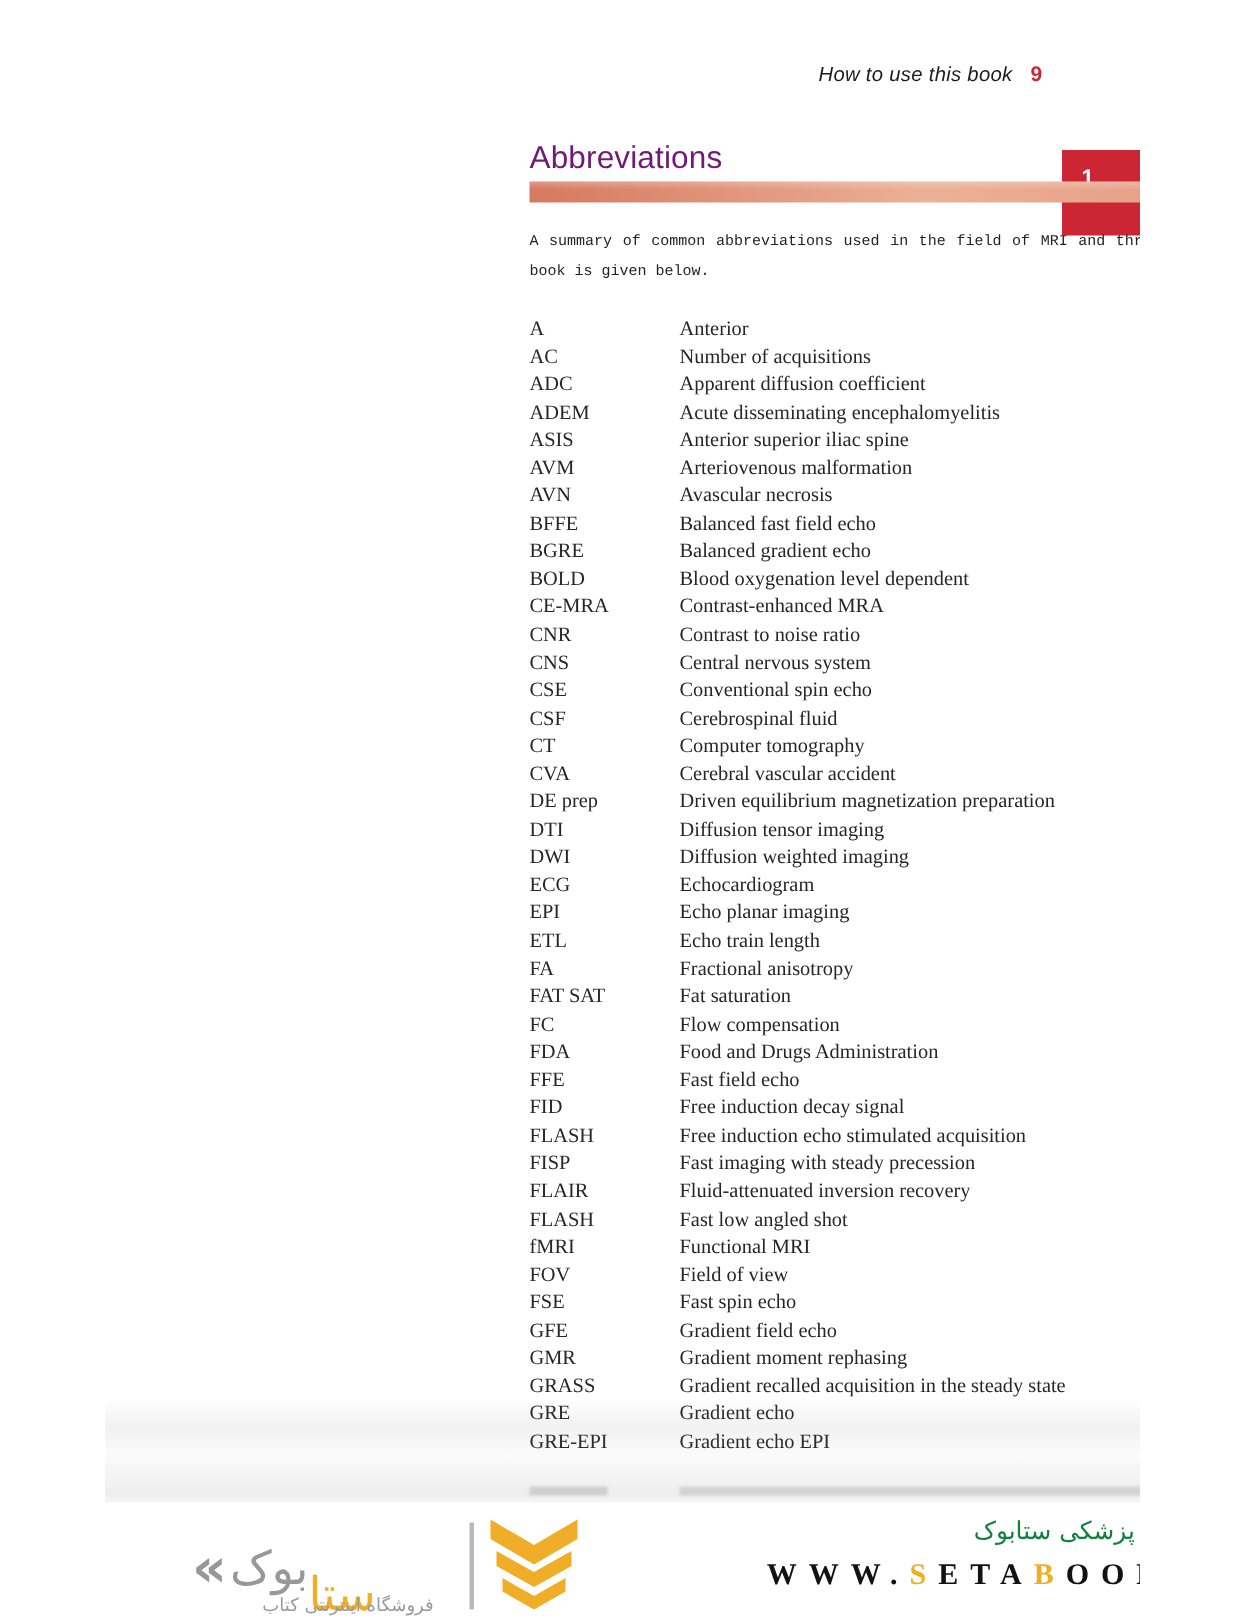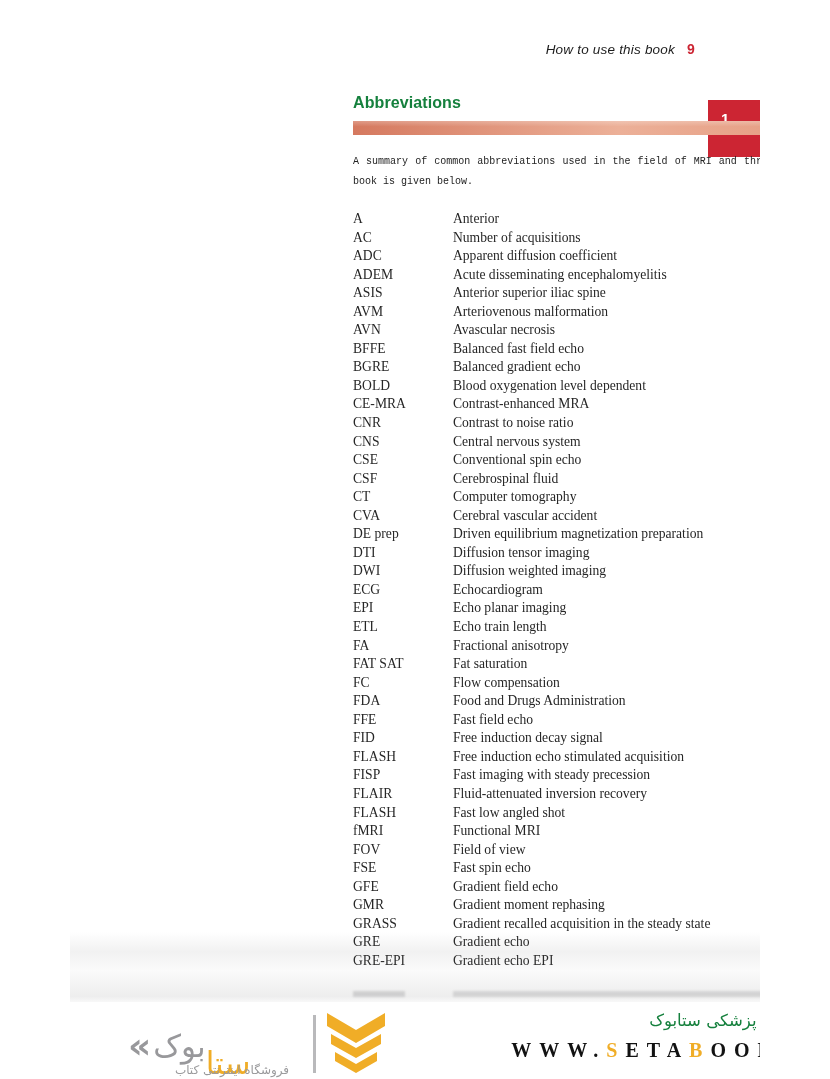--- a/index.html
+++ b/index.html
@@ -52,23 +52,23 @@
     font-size: 15px;
     font-family: "Liberation Sans", sans-serif;
   }
 
   
   .title {
     position: absolute;
     top: 94px;
     left: 283px;
     font-family: "Liberation Sans", sans-serif;
-    font-weight: bold;
-    font-size: 16px;
-    color: #15803d;
+    font-weight: normal;
+    font-size: 21px;
+    color: #701a75;
     letter-spacing: 0.1px;
   }
   .title-bar {
     position: absolute;
     top: 121px;
     left: 283px;
     width: 482px;
     height: 14px;
     background: linear-gradient(180deg, rgba(255,255,255,0.25) 0%, rgba(255,255,255,0) 40%),
                 linear-gradient(90deg,

